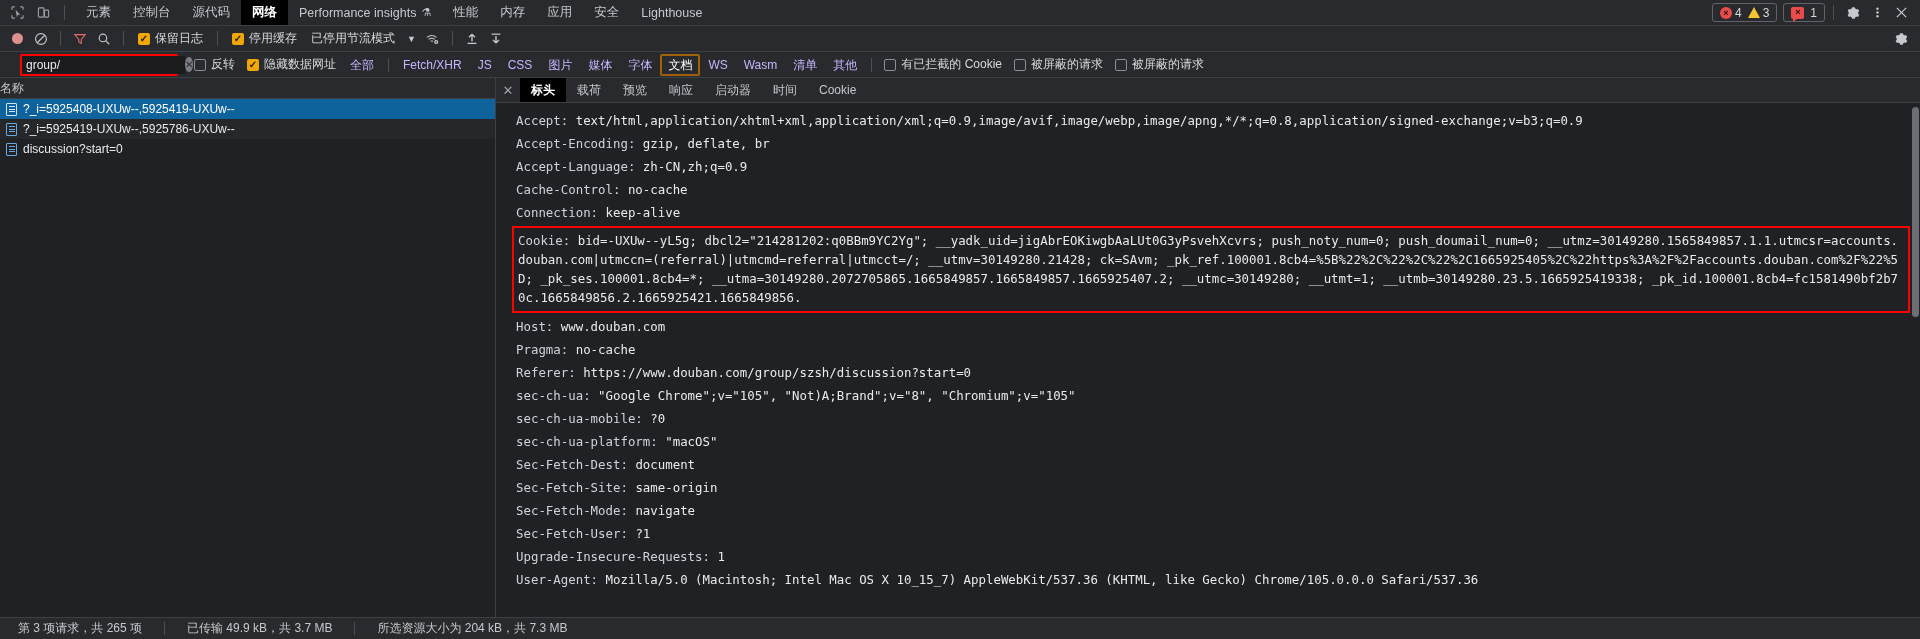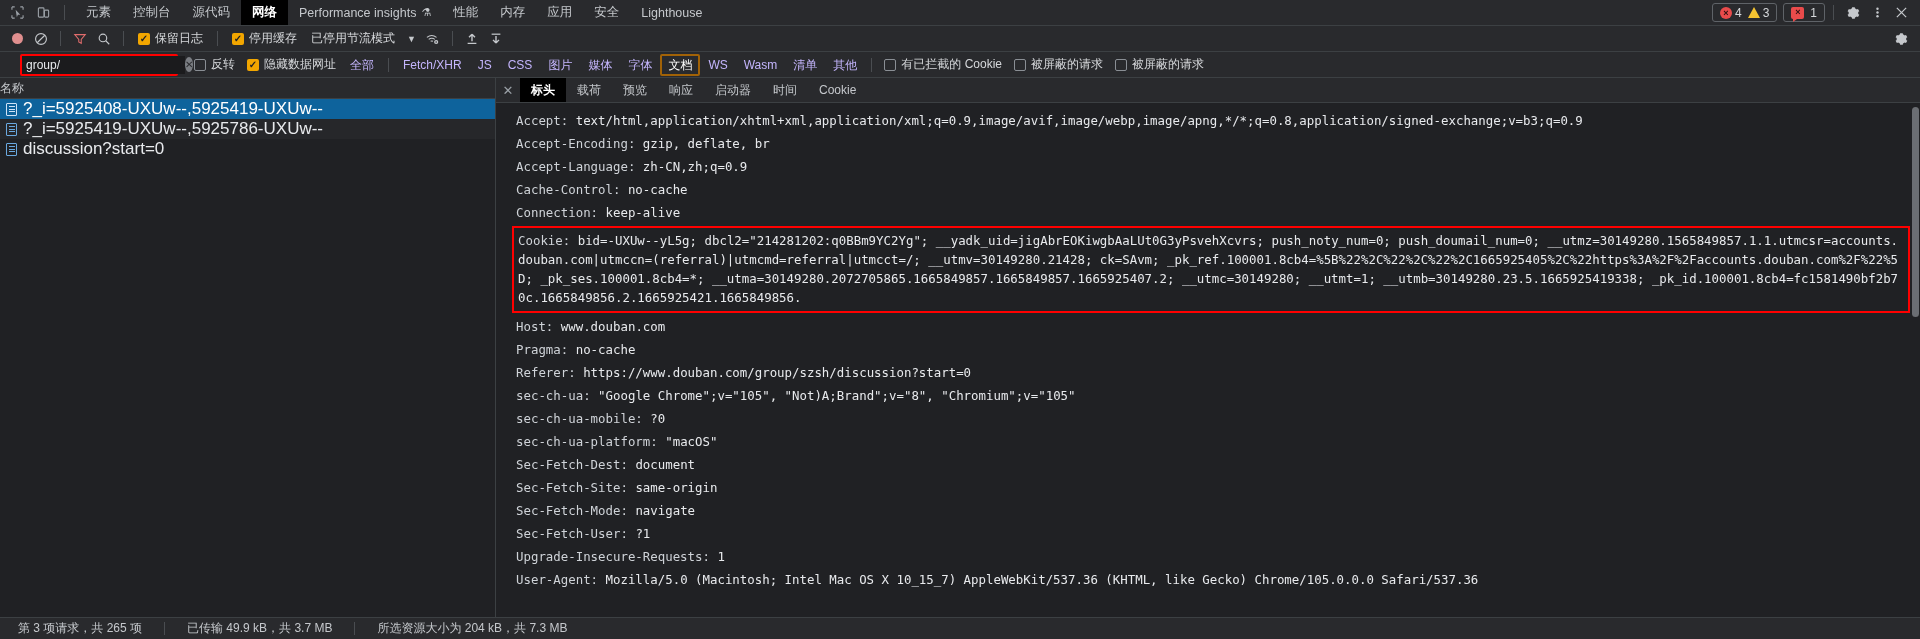--- a/index.html
+++ b/index.html
@@ -107,21 +107,21 @@
     display: flex; flex-direction: column; border-right: 1px solid #3c4043;
   }
   .list-header {
     height: 21px; background: #292a2d; border-bottom: 1px solid #3c4043;
     display: flex; align-items: center; padding-left: 0;
     font-size: 12px; color: #c5c8cc;
   }
   .req-list { flex: 1; overflow: hidden; }
   .req-row {
     height: 20px; display: flex; align-items: center; gap: 6px; padding-left: 6px;
-    font-size: 17px; color: #e8eaed; cursor: pointer; white-space: nowrap;
+    font-size: 12px; color: #e8eaed; cursor: pointer; white-space: nowrap;
   }
   .req-row.sel { background: #0e639c; color: #fff; }
   .req-row:not(.sel):nth-child(even) { background: #26272a; }
   .doc-ico {
     width: 11px; height: 13px; border: 1px solid #6aa9e0; border-radius: 1px;
     display: flex; flex-direction: column; justify-content: center; gap: 1.5px; padding: 0 1.5px;
     flex: 0 0 auto;
   }
   .doc-ico i { display: block; height: 1px; background: #6aa9e0; }
   .req-row.sel .doc-ico { border-color: #cfe3f7; }

